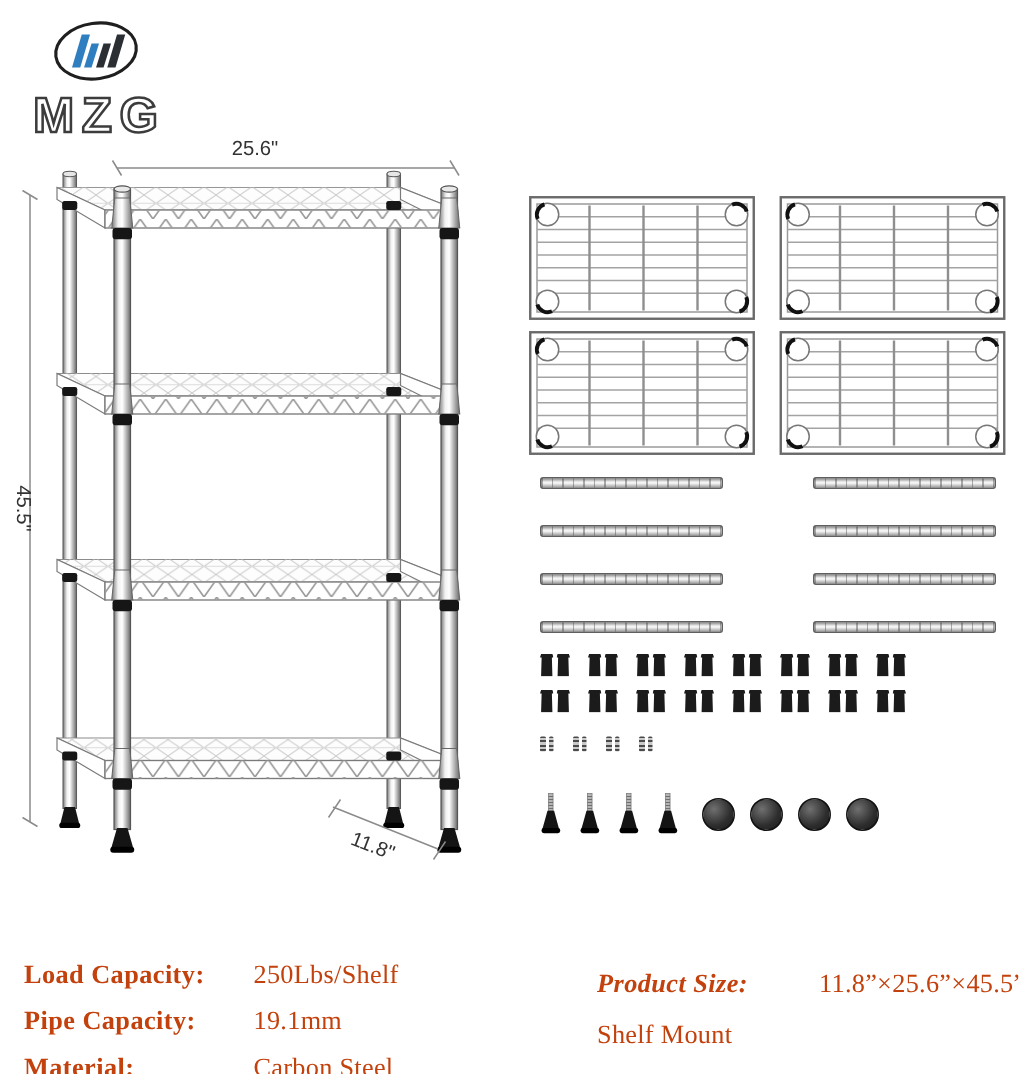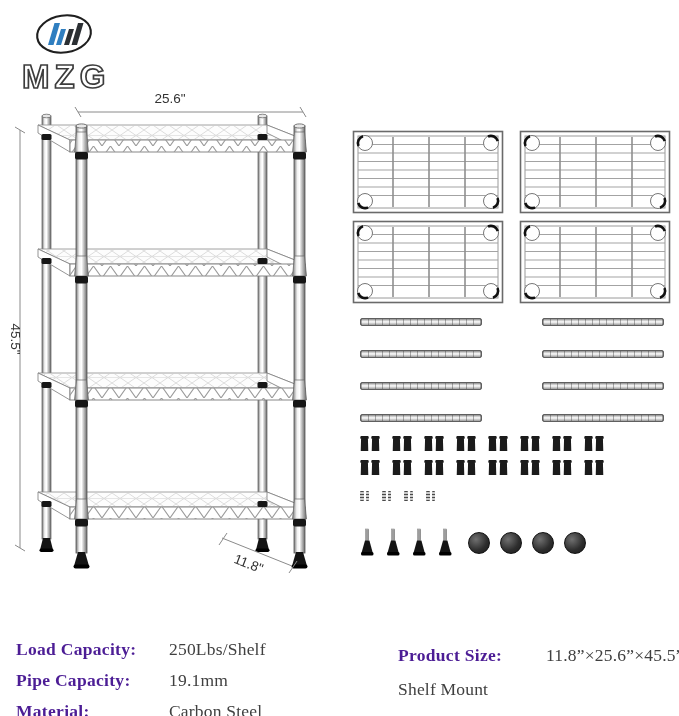--- a/index.html
+++ b/index.html
@@ -33,24 +33,24 @@
   .cap-group{display:flex;gap:10px;margin-left:14px;margin-top:5px;}
   .cap{width:22px;height:22px;border-radius:50%;border:1px solid #111;box-sizing:border-box;
     background:radial-gradient(circle at 35% 32%,#707070,#2e2e2e 58%,#191919 100%);}
   
   .specs{position:absolute;font-family:"Liberation Serif", serif;font-size:17.5px;}
   .specs-left{left:16px;top:639px;}
   .specs-right{left:398px;top:645px;}
   .spec-row{display:flex;align-items:baseline;}
   .specs-left .spec-row{margin-bottom:10px;}
   .specs-right .spec-row{margin-bottom:13px;}
-  .spec-label{font-weight:bold;color:#4c1d95;letter-spacing:.3px;}
+  .spec-label{font-weight:bold;color:#c2410c;letter-spacing:.3px;}
   .specs-left .spec-label{width:153px;}
-  .specs-right .spec-label{width:148px;}
-  .spec-value{color:#404040;letter-spacing:.2px;}
+  .specs-right .spec-label{width:148px;font-style:italic;}
+  .spec-value{color:#c2410c;letter-spacing:.2px;}
 </style>
 </head>
 <body>
 
 <div class="logo">
   <svg width="110" height="86" viewBox="0 0 110 86">
     <g>
       <ellipse cx="44" cy="22" rx="27" ry="18.5" fill="none" stroke="#1f1f1f" stroke-width="2.1" transform="rotate(-8 44 22)"></ellipse>
       <polygon points="34.5,11 40,11 33.5,33 28,33" fill="#2f7ec0"></polygon>
       <polygon points="41,17 46,17 41,33 36,33" fill="#2f7ec0"></polygon>

